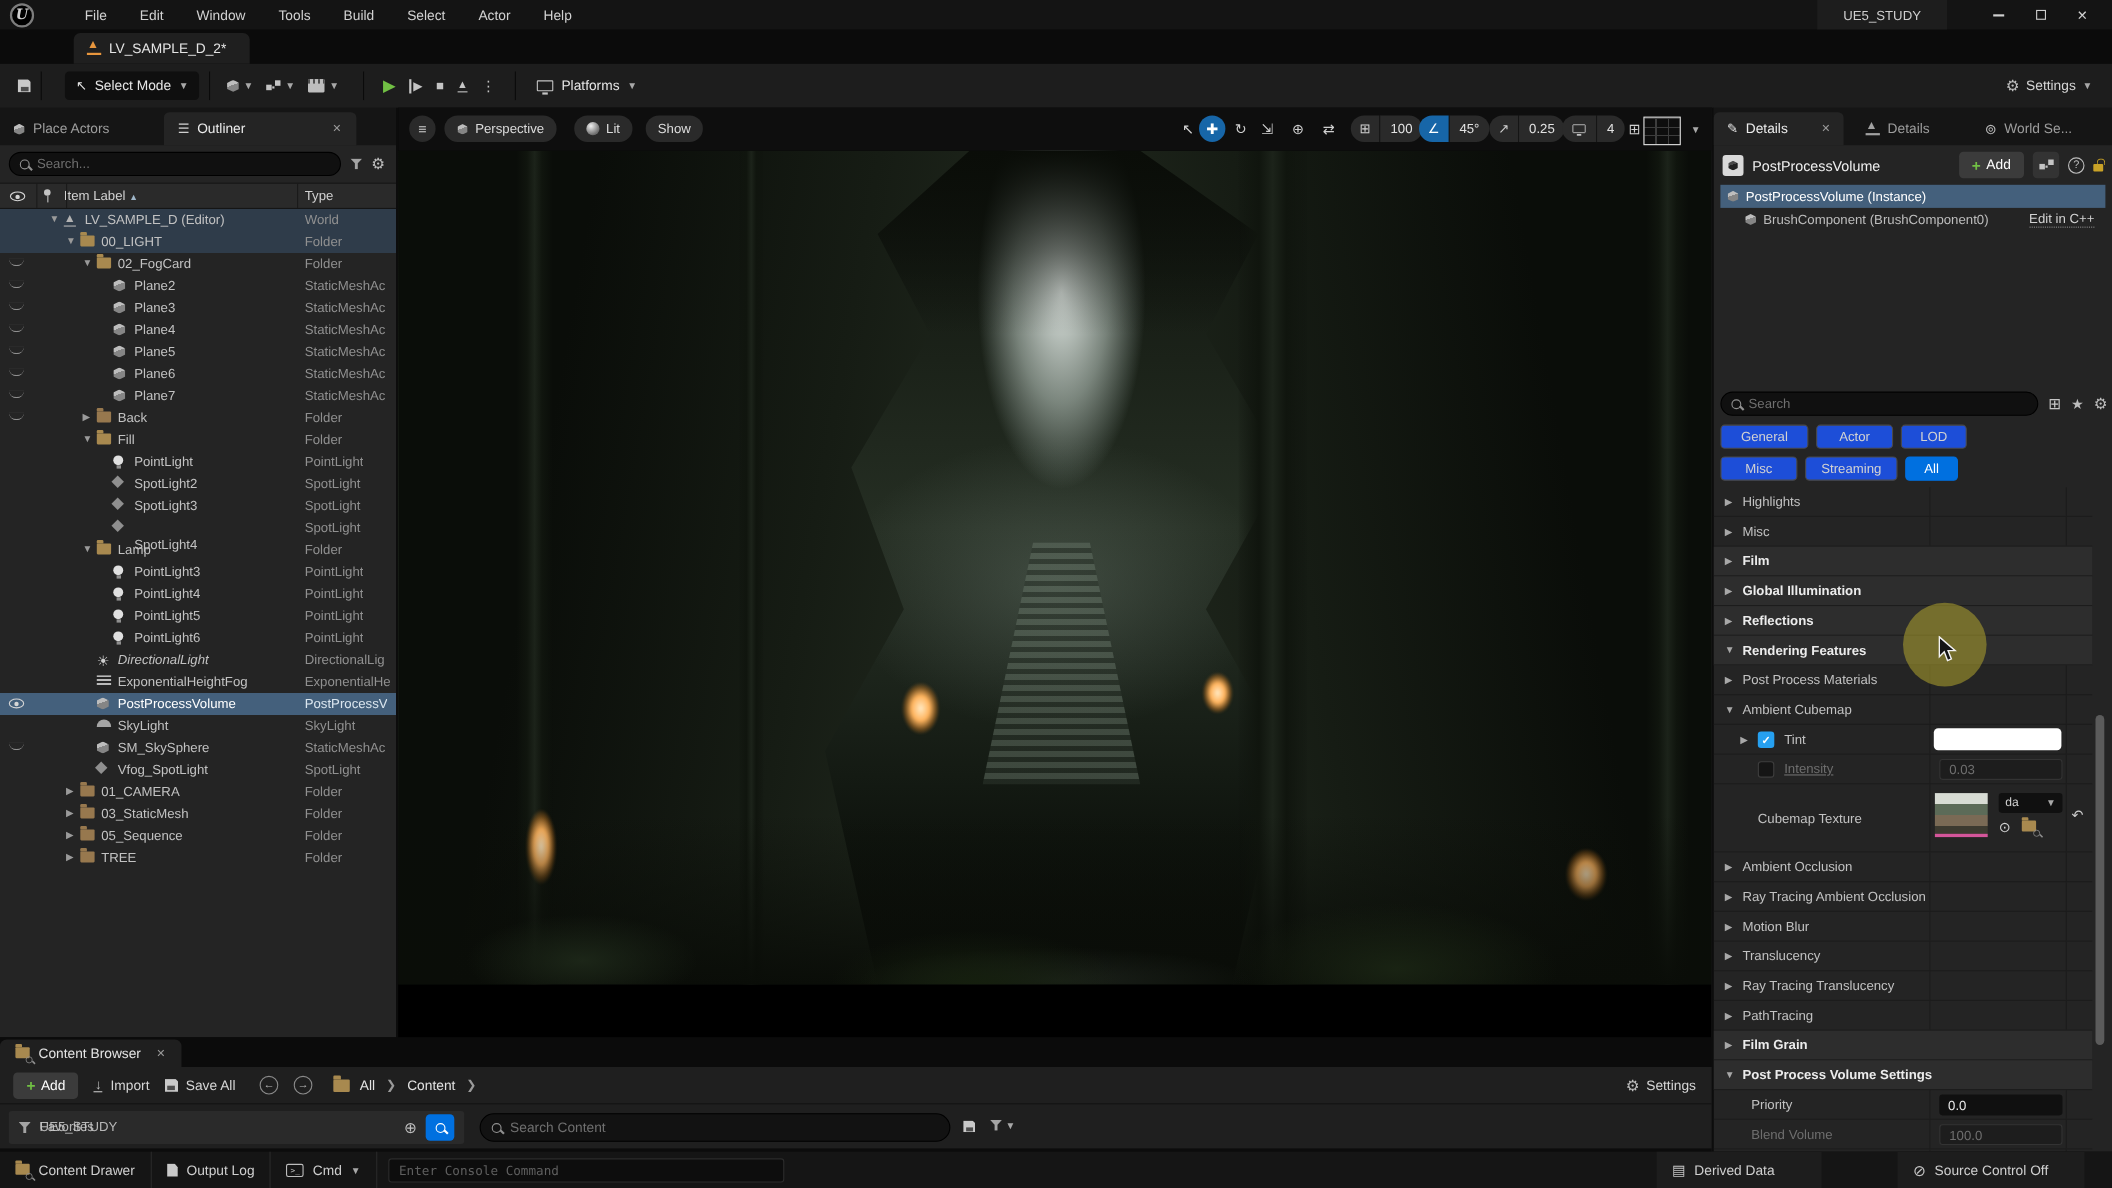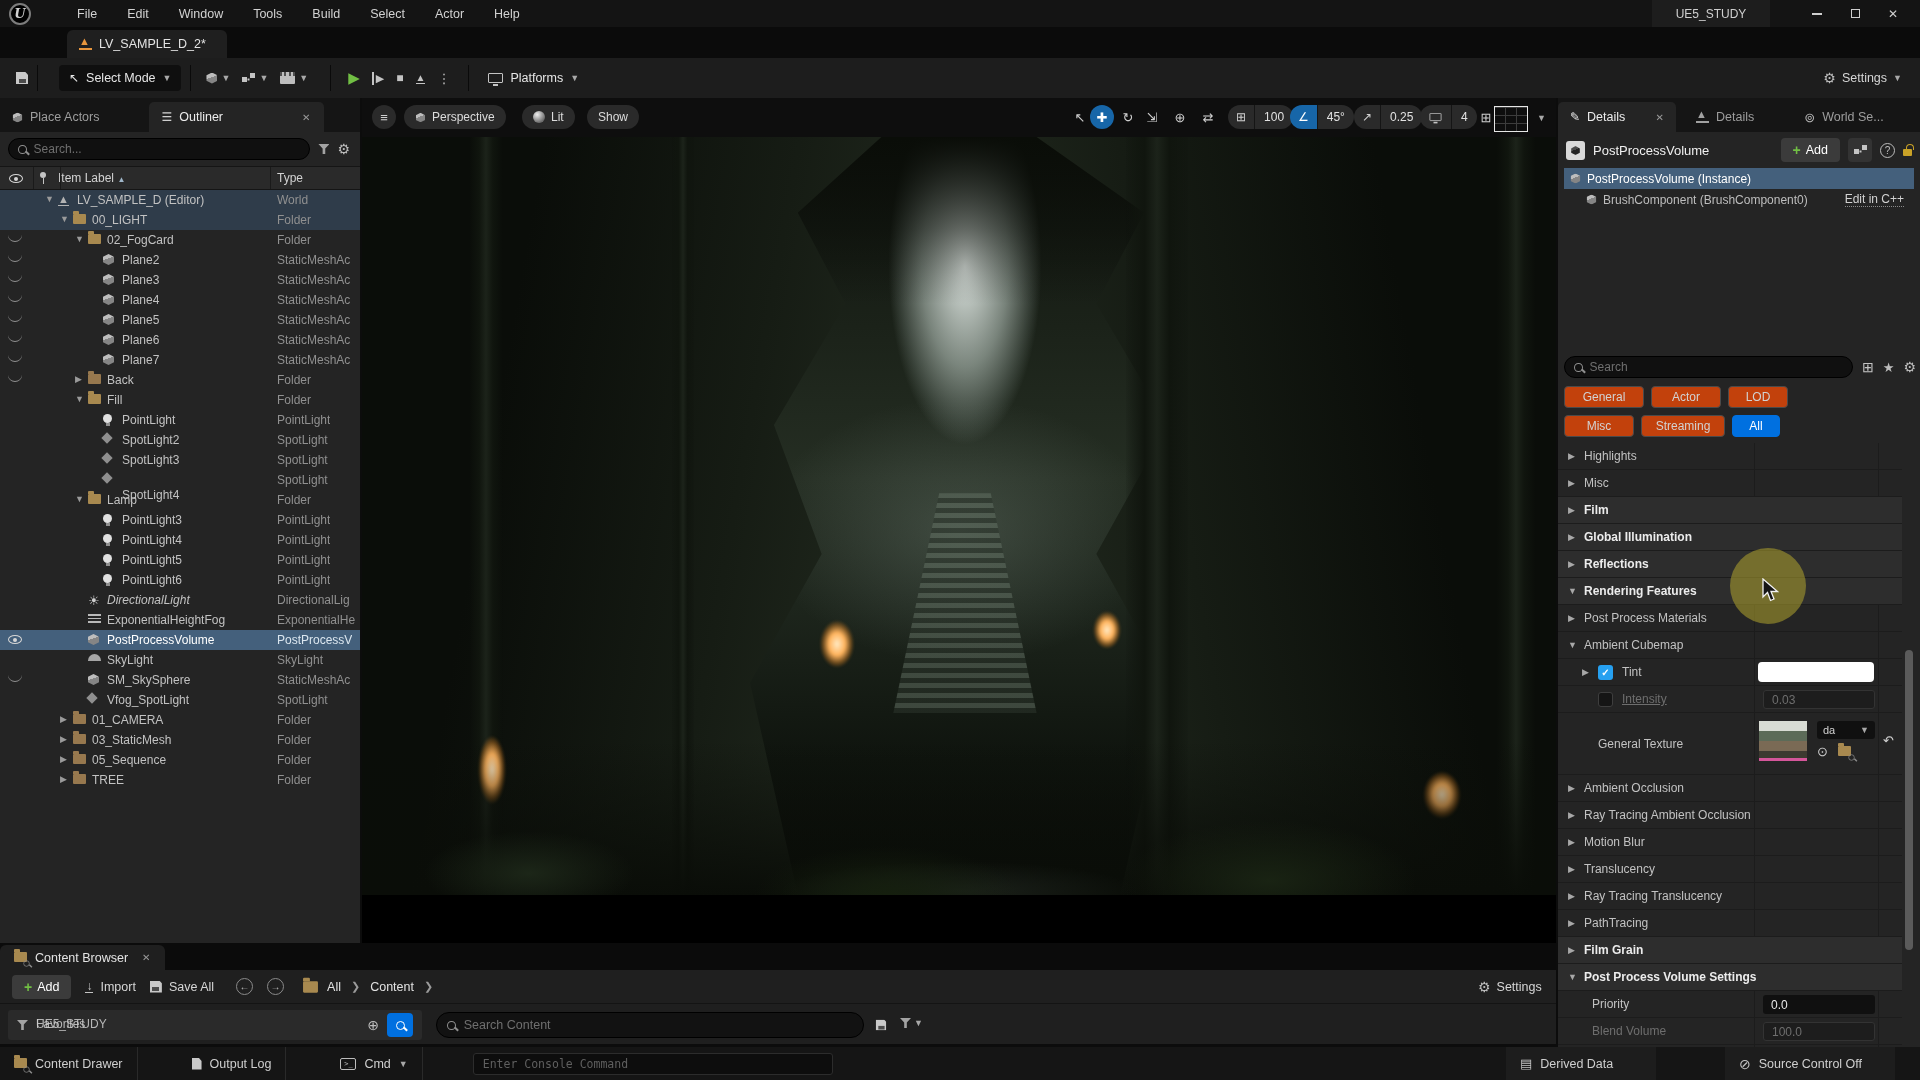--- a/index.html
+++ b/index.html
@@ -146,21 +146,21 @@
   #details-obj-icon .i-cube { background:linear-gradient(160deg,#4a4a4a 0 42%,#222 42% 100%); }
   #details-title { font-size:13px; color:#f0f0f0; flex:1; white-space:nowrap; }
   #add-btn { height:24px; background:#3b3b3b; border-radius:4px; display:flex; align-items:center; gap:5px; padding:0 12px; font-size:12.5px; color:#fff; }
   #add-btn .plus { color:#71bf44; font-size:14px; font-weight:bold; }
   .hdr-sq { width:24px; height:24px; background:#333; border-radius:4px; display:flex; align-items:center; justify-content:center; }
   #comp-instance { margin:2px 6px 0; height:21px; background:#44607c; display:flex; align-items:center; gap:6px; padding-left:6px; font-size:12px; color:#fff; }
   #comp-brush { height:21px; display:flex; align-items:center; gap:6px; padding-left:28px; font-size:12px; color:#bdbdbd; }
   #edit-cpp { position:absolute; right:16px; color:#d2d2d2; border-bottom:1px dotted #8a8a8a; }
   #details-search-row { position:absolute; left:6px; top:258px; width:352px; display:flex; align-items:center; gap:9px; }
   #details-filters { position:absolute; left:6px; top:288px; width:300px; display:flex; flex-wrap:wrap; gap:7px; }
-  .chip { height:22px; border:1px solid #4a4a4a; background:#c2410c; border-radius:4px; display:flex; align-items:center; justify-content:center; font-size:12px; color:#d2d2d2; }
+  .chip { height:22px; border:1px solid #4a4a4a; background:#1d4ed8; border-radius:4px; display:flex; align-items:center; justify-content:center; font-size:12px; color:#d2d2d2; }
   .chip.on { background:#0070e0; border-color:#0070e0; color:#fff; }
   #details-rows { position:absolute; left:0; top:345px; width:344px; }
   .d-row { position:relative; border-bottom:1px solid #1c1c1c; height:27px; width:344px; }
   .d-row .vdiv { position:absolute; top:0; bottom:0; width:1px; background:#1c1c1c; }
   .d-cat { background:#2d2d2d; }
   .d-arrow { position:absolute; left:10px; top:8px; color:#a8a8a8; font-size:9px; }
   .d-label { position:absolute; left:26px; top:6px; font-size:12px; color:#c2c2c2; white-space:nowrap; }
   .d-label.bold { color:#ececec; font-weight:bold; }
   .d-label.dim { color:#6e6e6e; }
   .cb { width:15px; height:15px; border-radius:3px; background:#26a0f0; color:#fff; font-size:10px; font-weight:bold; display:flex; align-items:center; justify-content:center; }
@@ -196,21 +196,21 @@
   .overlap-wrap span { position:absolute; left:0; top:0; font-size:12px; color:#cfcfcf; opacity:.85; white-space:nowrap; }
   #cb-mag-btn { width:26px; height:24px; background:#0070e0; border-radius:4px; display:flex; align-items:center; justify-content:center; }
   #cb-mag-btn .i-mag { border-color:#fff; } #cb-mag-btn .i-mag::after { background:#fff; }
   #cb-searchbox { position:absolute; left:436px; top:8px; width:428px; height:26px; background:#121212; border:1px solid #000; border-radius:13px; display:flex; align-items:center; gap:8px; padding:0 10px; }
   #cb-searchbox input { background:transparent; border:none; outline:none; color:#c8c8c8; font-size:12.5px; width:100%; }
   #cb-searchbox input::placeholder { color:#6f6f6f; }
   #cb-save-search { position:absolute; left:875px; top:13px; }
   #cb-filter2 { position:absolute; left:900px; top:14px; display:flex; gap:3px; align-items:center; }
 
   
-  #statusbar { left:0; top:1047px; width:1920px; height:33px; background:#151515; display:flex; align-items:center;gap:40px; }
+  #statusbar { left:0; top:1047px; width:1920px; height:33px; background:#151515; display:flex; align-items:center; }
   .sb-item { height:33px; display:flex; align-items:center; gap:8px; padding:0 14px; font-size:12.5px; color:#cfcfcf; border-right:1px solid #2a2a2a; }
   #console-input { width:360px; height:22px; margin-left:10px; background:#0d0d0d; border:1px solid #2c2c2c; border-radius:3px; color:#9a9a9a; font-family:"DejaVu Sans Mono",monospace; font-size:11.5px; padding:0 9px; outline:none; }
   #console-input::placeholder { color:#5f5f5f; }
   .sb-right { position:absolute; height:33px; display:flex; align-items:center; gap:8px; padding:0 14px; font-size:12.5px; color:#cfcfcf; background:#1d1d1d; }
 </style>
 </head>
 <body>
 
 <div id="menubar" class="abs">
   <div id="ue-logo">U</div>
@@ -721,21 +721,21 @@
         <span class="vdiv" style="left: 320px;"></span>
       </div>
       <div class="d-row">
         <span class="cb off" style="position: absolute; left: 40px; top: 6px;"></span>
         <span class="d-label dim" style="left: 64px; text-decoration: underline;">Intensity</span>
         <span class="val-box dim">0.03</span>
         <span class="vdiv" style="left: 196px;"></span>
         <span class="vdiv" style="left: 320px;"></span>
       </div>
       <div class="d-row" style="height: 62px;">
-        <span class="d-label" style="left: 40px; top: 24px;">General Texture</span>
+        <span class="d-label" style="left: 40px; top: 24px;">Cubemap Texture</span>
         <span class="tex-thumb"></span>
         <span class="tex-dd">
           <span>da</span>
           <span class="chev">▼</span>
         </span>
         <span class="tex-icons">
           <span>⊙</span>
           <span style="position: relative;"><span class="i-folder lt"></span><span class="i-mag" style="position: absolute; right: -5px; bottom: -3px; transform: scale(0.7);"></span></span>
         </span>
         <span class="tex-reset">↶</span>

